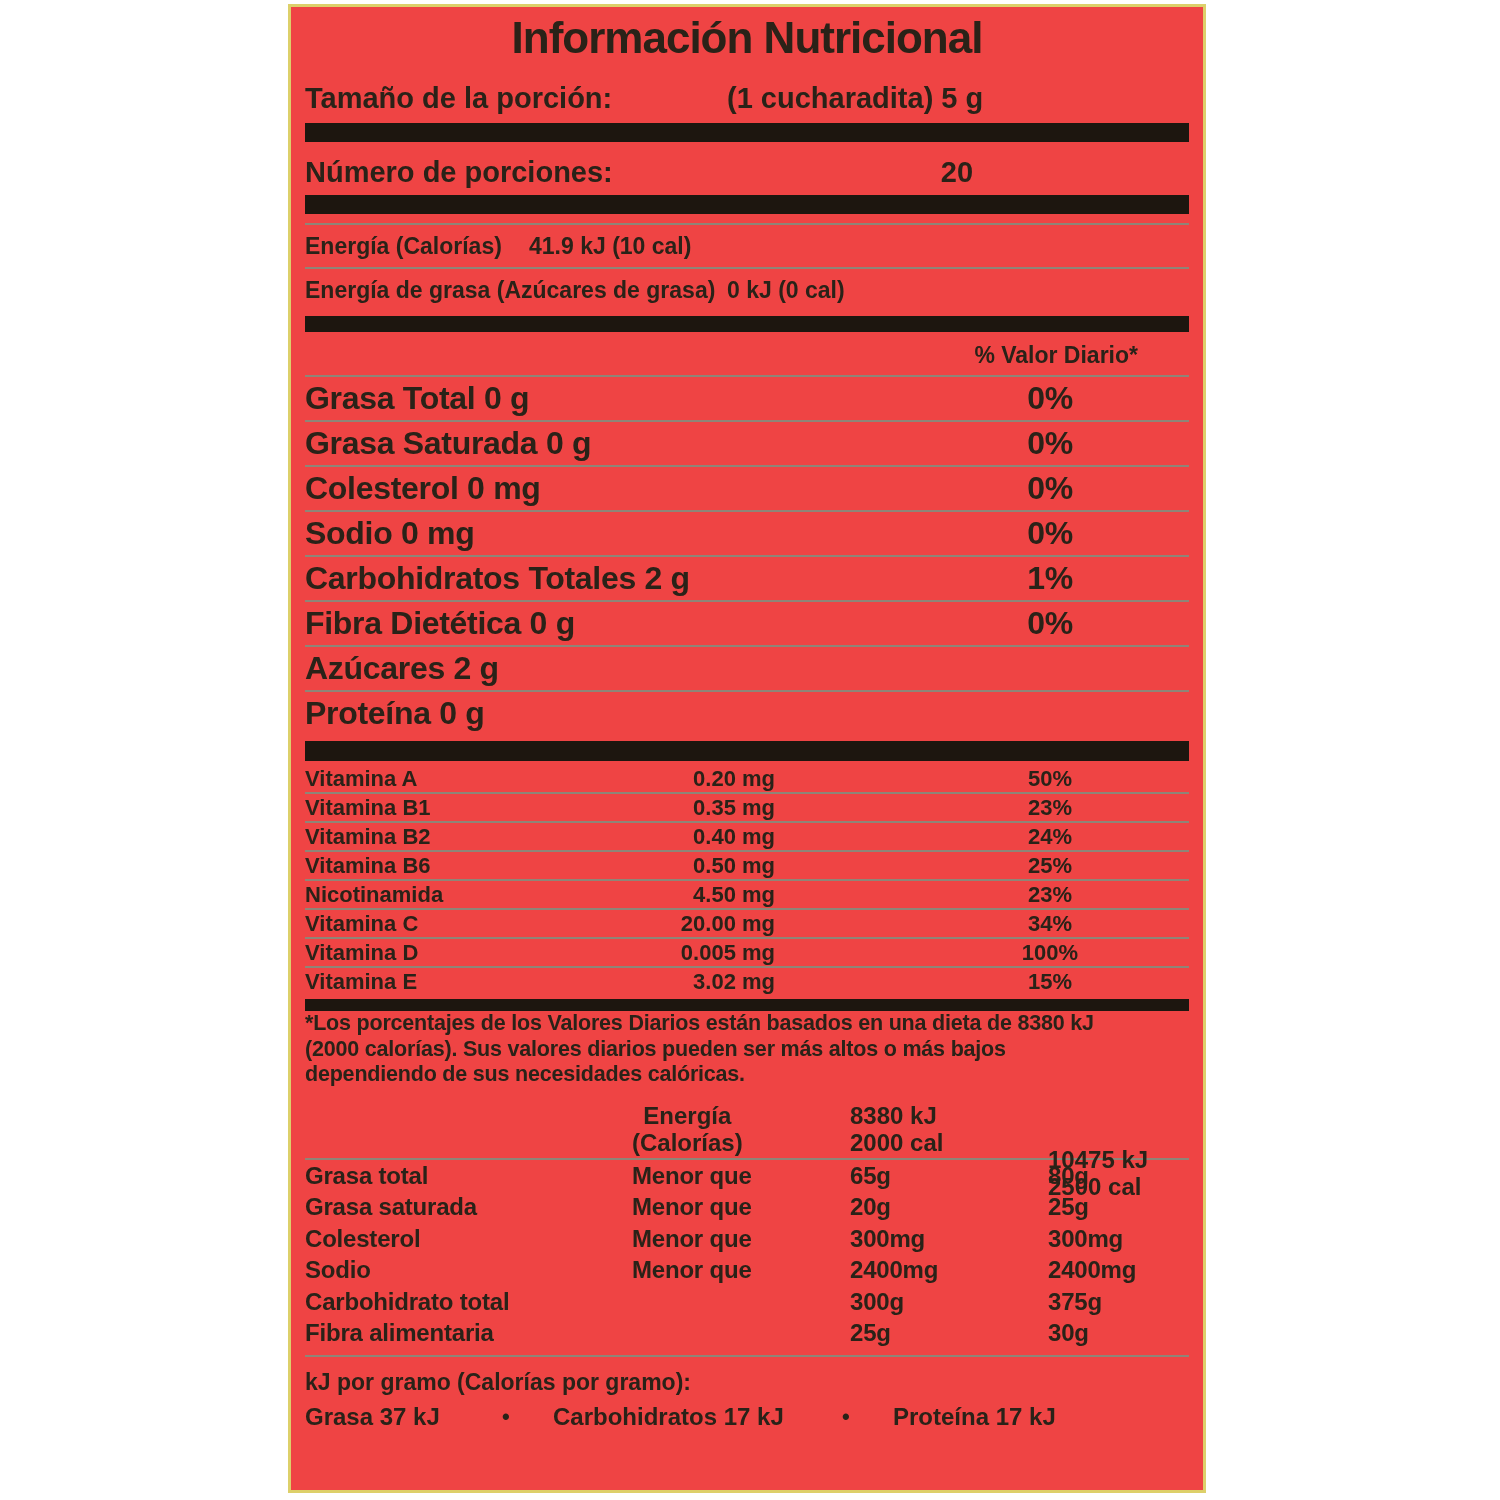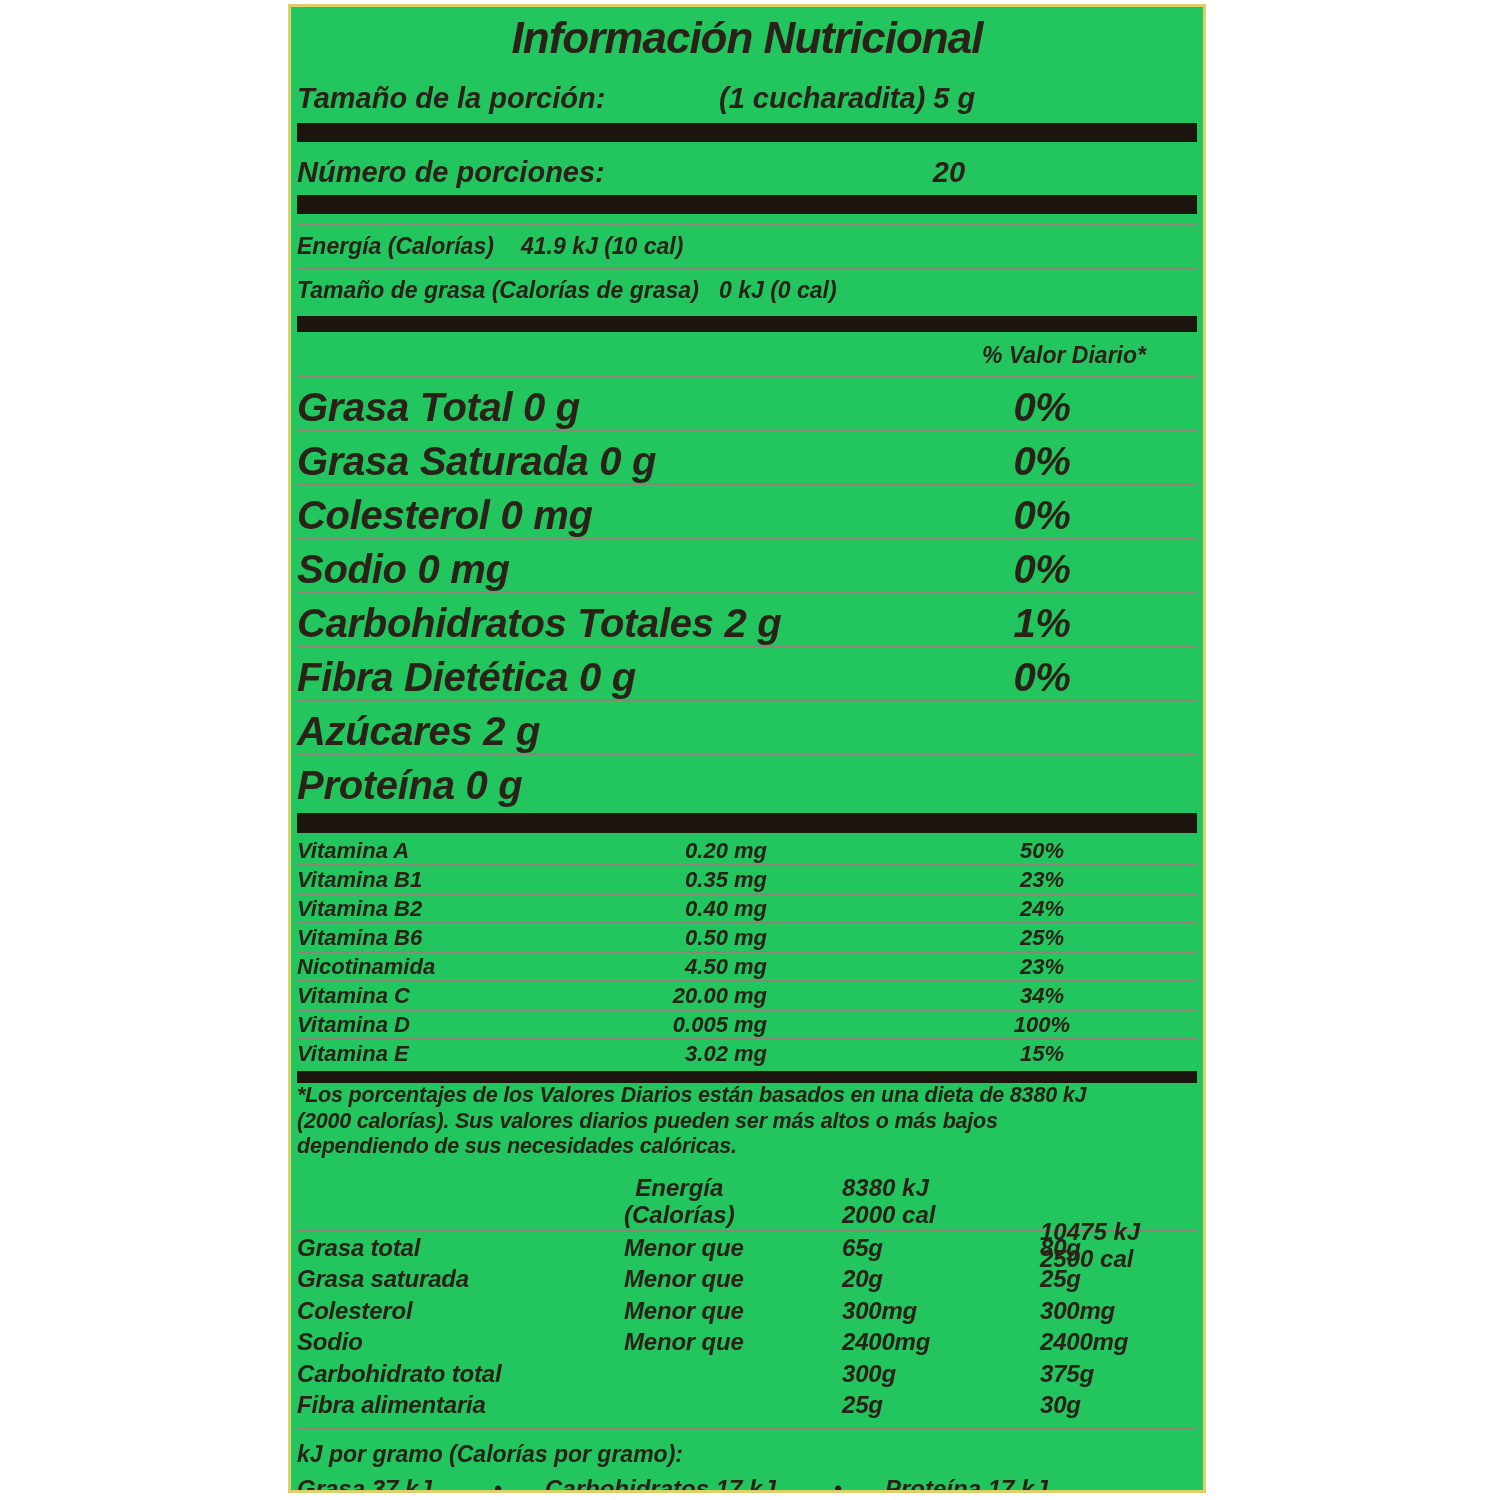--- a/index.html
+++ b/index.html
@@ -8,26 +8,25 @@
     background:#ffffff;
     font-family:"Liberation Sans", sans-serif;
     color:#2a2218;
     position:relative;
   }
   .label{
     position:absolute;
     left:288px; top:4px;
     width:918px; height:1489px;
     box-sizing:border-box;
-    background:#22c55e;
+    background:#ef4444;
     border:3px solid #ddd06a;
-    padding:0 6px;
+    padding:0 14px;
     overflow:hidden;
     font-weight:bold;
-    font-style:italic;
   }
   .title{
     padding-top:6px;
     font-size:44px; line-height:50px;
     text-align:center;
     letter-spacing:-1px;
   }
   .kvrow{position:relative; font-size:29px; line-height:34px;}
   .row-serving{margin-top:18px;}
   .row-servings{margin-top:13px;}
@@ -46,24 +45,23 @@
   .energy-row .val{position:absolute; top:8px;}
   .energy-val{left:224px;}
   .energyfat-val{left:422px;}
   .dv-header{
     margin-top:10px; font-size:23px; line-height:26px;
     text-align:right; padding-right:51px; box-sizing:border-box;
   }
   .rule-tight{height:0; border-bottom:2px solid #8f8577; margin-top:7px;}
   .nrow{
     position:relative;
-    font-size:40px; line-height:43px;
+    font-size:32px; line-height:43px;
     border-bottom:2px solid #8f8577;
     letter-spacing:-0.3px;
-    margin-top:9px;
   }
   .nrow.last{border-bottom:none;}
   .dvcol{position:absolute; left:695px; top:0; width:100px; text-align:center;}
   .vrow{
     position:relative;
     font-size:22px; line-height:27px;
     border-bottom:2px solid #8f8577;
   }
   .vrow.last{border-bottom:none;}
   .vamount{position:absolute; left:305px; top:0; width:165px; text-align:right;}
@@ -116,21 +114,21 @@
 
   <div class="rule"></div>
 
   <div class="energy-row">
     <span>Energía (Calorías)</span>
     <span class="val energy-val">41.9 kJ (10 cal)</span>
   </div>
   <div class="rule-tight" style="margin-top:0;"></div>
 
   <div class="energy-row">
-    <span>Tamaño de grasa (Calorías de grasa)</span>
+    <span>Energía de grasa (Azúcares de grasa)</span>
     <span class="val energyfat-val">0 kJ (0 cal)</span>
   </div>
 
   <div class="bar b3"></div>
 
   <div class="dv-header">% Valor Diario*</div>
   <div class="rule-tight"></div>
 
   <div class="nutrients">
     <div class="nrow">

